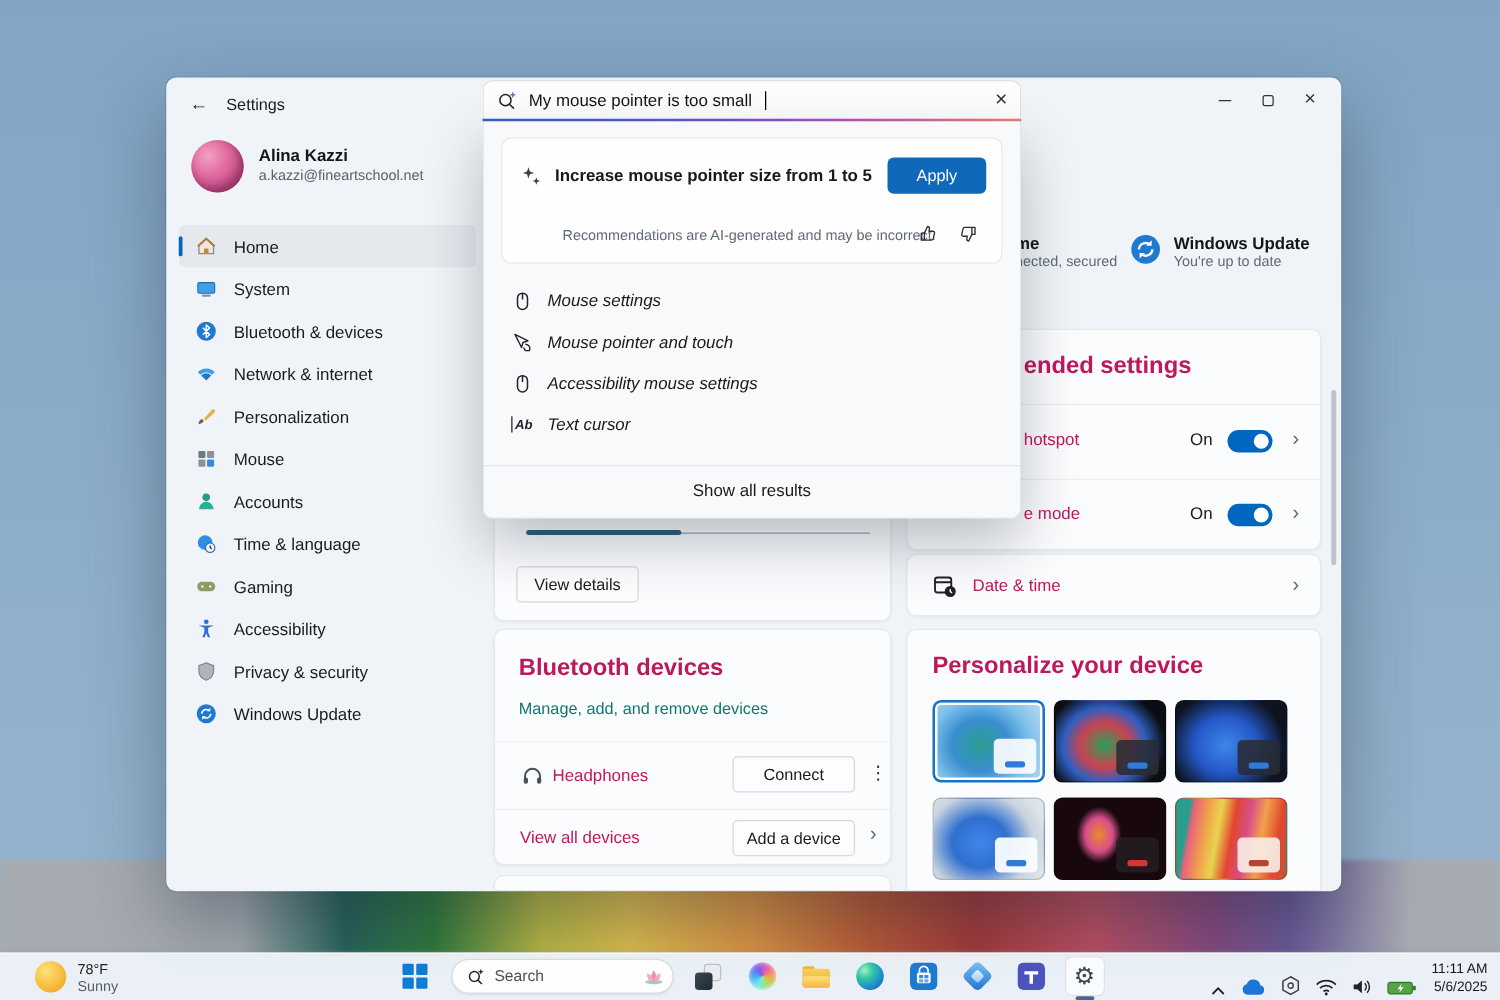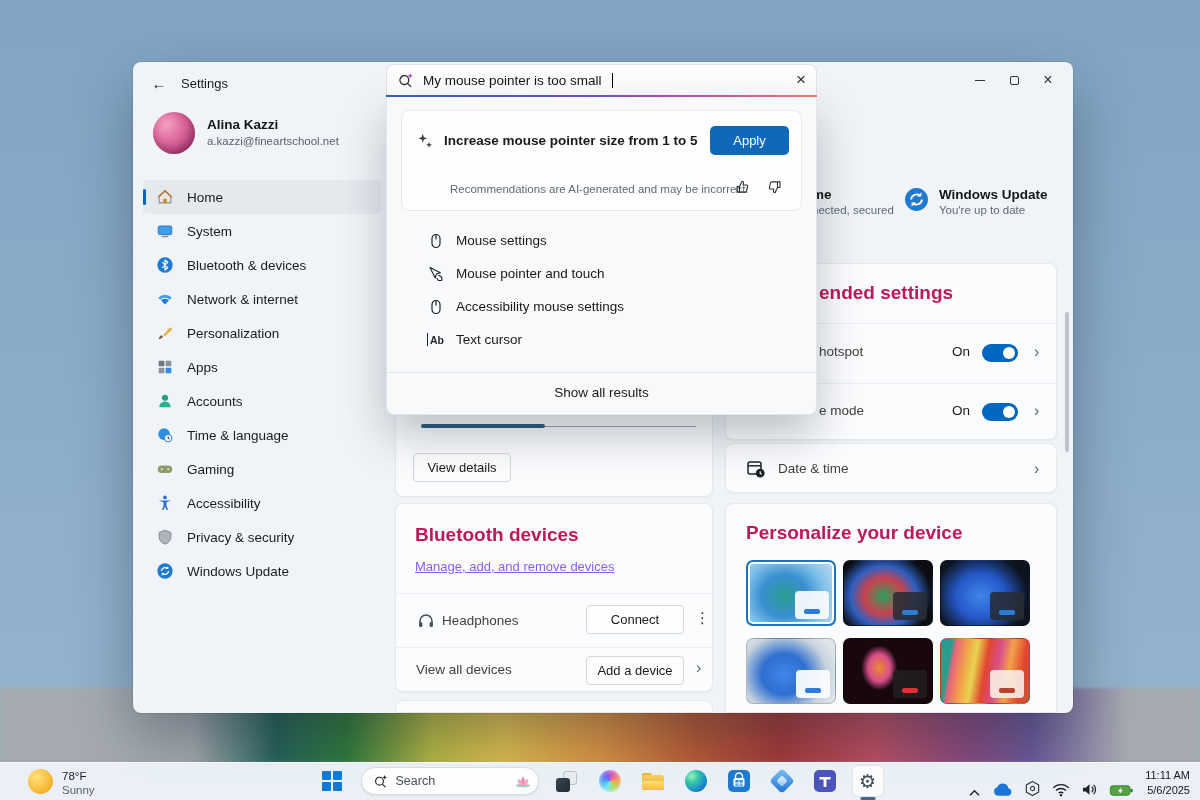--- a/index.html
+++ b/index.html
@@ -37,22 +37,22 @@
   
   .card { position:absolute; background:#fbfcfe; border:1px solid #e5e9ed; border-radius:8px; box-shadow:0 1px 2px rgba(0,0,0,.04); }
   .h-frag-title { left:679px; top:125px; font-size:13.5px; font-weight:bold; color:#161616; }
   .h-frag-sub { left:679px; top:142px; font-size:11.5px; color:#5f6a75; }
   .h-upd-ico { left:770px; top:124px; }
   .h-upd-title { left:806px; top:125px; font-size:13.5px; font-weight:bold; color:#161616; }
   .h-upd-sub { left:806px; top:142px; font-size:11.5px; color:#5f6a75; }
 
   .card-title { font-size:19px; font-weight:bold; color:#be185d; }
   .divider { position:absolute; left:0; right:0; height:1px; background:#eceef1; }
-  .row-label { font-size:13.5px; color:#404040; }
-  .sub-text { font-size:13px; color:#8b5cf6;text-decoration:underline; }
+  .row-label { font-size:13.5px; color:#be185d; }
+  .sub-text { font-size:13px; color:#0f766e; }
   .btn { position:absolute; display:flex; align-items:center; justify-content:center; background:#fdfdfd; border:1px solid #d3d8dd; border-radius:4px; font-size:13px; color:#1b1b1b; cursor:pointer; }
   .chev { color:#5f6a75; font-size:16px; line-height:1; }
   .toggle { position:absolute; width:36px; height:18px; border-radius:10px; background:#0067c0; cursor:pointer; }
   .toggle::after { content:""; position:absolute; right:3px; top:3px; width:12px; height:12px; border-radius:50%; background:#fff; }
   .on-label { position:absolute; font-size:13.5px; color:#1b1b1b; }
 
   .progress-track { position:absolute; left:25px; right:16px; top:161px; height:4px; }
   .progress-rest { position:absolute; left:0; right:0; top:1.5px; height:1px; background:#9aa1a8; }
   .progress-fill { position:absolute; left:0; top:0; height:4px; border-radius:2px; background:#2e5d7d; }
 
@@ -78,21 +78,21 @@
   .sclose { margin-left:auto; font-size:17px; color:#333; cursor:pointer; }
   .spanel { left:386px; top:97px; width:431px; height:318px; background:#f7f9fb; border:1px solid #e3e6ea; border-top:none; border-radius:0 0 8px 8px; z-index:50; box-shadow:0 20px 45px rgba(20,35,50,.28); }
   .rec-card { position:absolute; left:14px; top:13px; right:14px; height:101px; background:#fefefe; border:1px solid #e6e9ec; border-radius:8px; }
   .rec-row { position:absolute; left:14px; top:15px; right:12px; height:29px; display:flex; align-items:center; gap:10px; }
   .rec-text { font-size:13.5px; font-weight:bold; color:#1a1a1a; }
   .apply-btn { margin-left:auto; width:79px; height:29px; border-radius:5px; background:#0f68ba; color:#fff; font-size:13px; display:flex; align-items:center; justify-content:center; cursor:pointer; }
   .rec-disc { position:absolute; left:48px; top:72px; font-size:11.5px; color:#5f6a75; }
   .thumbs { position:absolute; right:18px; top:68px; display:flex; gap:17px; }
   .thumbs span { cursor:pointer; display:flex; }
   .sresults { position:absolute; left:0; right:0; top:127px; }
-  .sr-item { height:33px; display:flex; align-items:center; gap:12px; padding-left:40px; font-size:13.5px; color:#1a1a1a; cursor:pointer; }
+  .sr-item { height:33px; display:flex; align-items:center; gap:12px; padding-left:22px; font-size:13.5px; color:#1a1a1a; cursor:pointer;font-style:italic; }
   .sr-ico { width:17px; display:flex; justify-content:center; }
   .txtcur-ico { font-size:10.5px; font-weight:bold; color:#1f2328; display:flex; align-items:center; }
   .txtcur-ico i { display:inline-block; width:1.4px; height:13px; background:#1f2328; margin-right:1.5px; }
   .sdivider { position:absolute; left:0; right:0; top:275px; height:1px; background:#e2e5e9; }
   .show-all { position:absolute; left:0; right:0; top:288px; text-align:center; font-size:13.5px; color:#1a1a1a; cursor:pointer; }
 
   
   .taskbar { left:0; right:0; top:762px; height:38px; background:rgba(241,245,249,.92); border-top:1px solid rgba(255,255,255,.65); z-index:30; box-shadow:0 -1px 4px rgba(120,140,160,.18); }
   .weather { left:28px; top:769px; display:flex; align-items:flex-start; gap:9px; cursor:pointer; z-index:31; }
   .sun { width:25px; height:25px; border-radius:50%; background:radial-gradient(circle at 35% 32%,#ffe27a 0%,#f7b93a 60%,#ef9c24 100%); }
@@ -199,21 +199,21 @@
     </div>
     <div class="nav-item">
       <span class="nav-ico">
           <svg width="18" height="18" viewBox="0 0 20 20">
             <rect x="3" y="3" width="6.3" height="6.3" rx="1" fill="#6f7780"></rect>
             <rect x="10.7" y="3" width="6.3" height="6.3" rx="1" fill="#8a929b"></rect>
             <rect x="3" y="10.7" width="6.3" height="6.3" rx="1" fill="#8a929b"></rect>
             <rect x="10.7" y="10.7" width="6.3" height="6.3" rx="1" fill="#2f8de4"></rect>
           </svg>
         </span>
-      <span>Apps</span>
+      <span>Mouse</span>
     </div>
     <div class="nav-item">
       <span class="nav-ico">
           <svg width="18" height="18" viewBox="0 0 20 20">
             <circle cx="10" cy="6.5" r="3.4" fill="#1fa080"></circle>
             <path d="M3.5 17a6.5 6.5 0 0 1 13 0z" fill="#27b392"></path>
           </svg>
         </span>
       <span>Accounts</span>
     </div>

